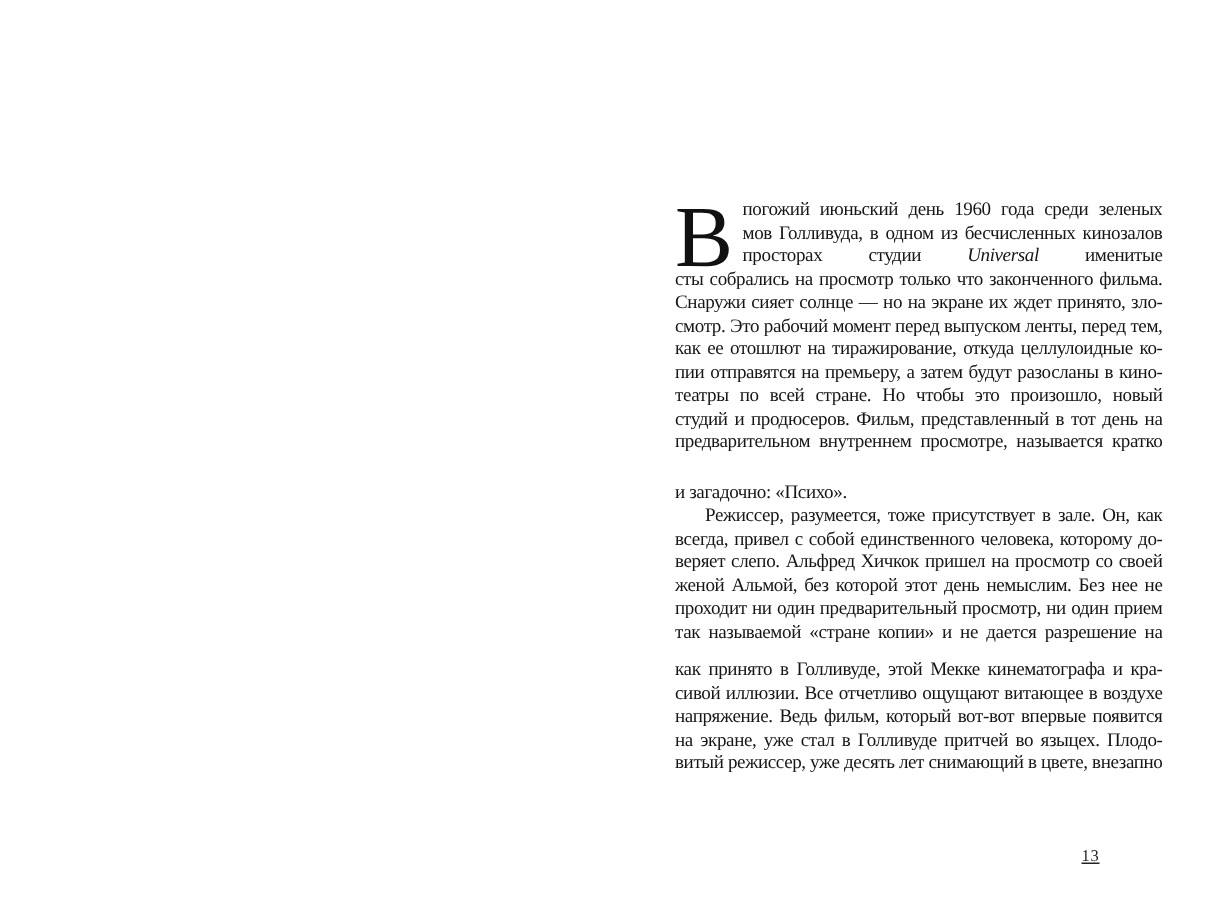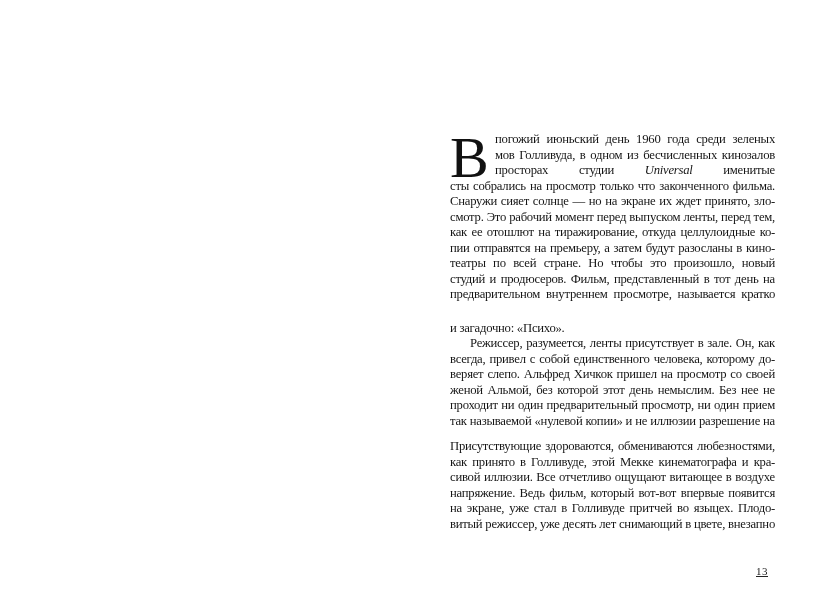--- a/index.html
+++ b/index.html
@@ -51,21 +51,21 @@
   }
   .line.first-indent {
     text-indent: 20px;
   }
   .line.flush-left {
     text-align-last: left;
     margin-top: 18px;
   }
   .folio {
     position: absolute;
-    left: 750px;
+    left: 715px;
     top: 565px;
     width: 24px;
     text-align: center;
     font-size: 11px;
     letter-spacing: 0.5px;
     color: #222222;
     text-decoration: underline;
   }
 </style>
 </head>
@@ -82,29 +82,28 @@
         <div class="line">Снаружи сияет солнце — но на экране их ждет принято, зло-</div>
         <div class="line">смотр. Это рабочий момент перед выпуском ленты, перед тем,</div>
         <div class="line">как ее отошлют на тиражирование, откуда целлулоидные ко-</div>
         <div class="line">пии отправятся на премьеру, а затем будут разосланы в кино-</div>
         <div class="line">театры по всей стране. Но чтобы это произошло, новый фильм</div>
         <div class="line">студий и продюсеров. Фильм, представленный в тот день на</div>
         <div class="line">предварительном внутреннем просмотре, называется кратко</div>
         <div class="line flush-left">и загадочно: «Психо».</div>
       </div>
       <div class="para">
-        <div class="line first-indent">Режиссер, разумеется, ленты присутствует в зале. Он, как</div>
+        <div class="line first-indent">Режиссер, разумеется, тоже присутствует в зале. Он, как</div>
         <div class="line">всегда, привел с собой единственного человека, которому до-</div>
         <div class="line">веряет слепо. Альфред Хичкок пришел на просмотр со своей</div>
         <div class="line">женой Альмой, без которой этот день немыслим. Без нее не</div>
         <div class="line">проходит ни один предварительный просмотр, ни один прием</div>
-        <div class="line">так называемой «нулевой копии» и не иллюзии разрешение на</div>
+        <div class="line">так называемой «стране копии» и не дается разрешение на</div>
       </div>
       <div class="para section-break">
-        <div class="line">Присутствующие здороваются, обмениваются любезностями,</div>
         <div class="line">как принято в Голливуде, этой Мекке кинематографа и кра-</div>
         <div class="line">сивой иллюзии. Все отчетливо ощущают витающее в воздухе</div>
         <div class="line">напряжение. Ведь фильм, который вот-вот впервые появится</div>
         <div class="line">на экране, уже стал в Голливуде притчей во языцех. Плодо-</div>
         <div class="line">витый режиссер, уже десять лет снимающий в цвете, внезапно</div>
       </div>
     </div>
   <div class="folio">13</div>
 </div>
 

